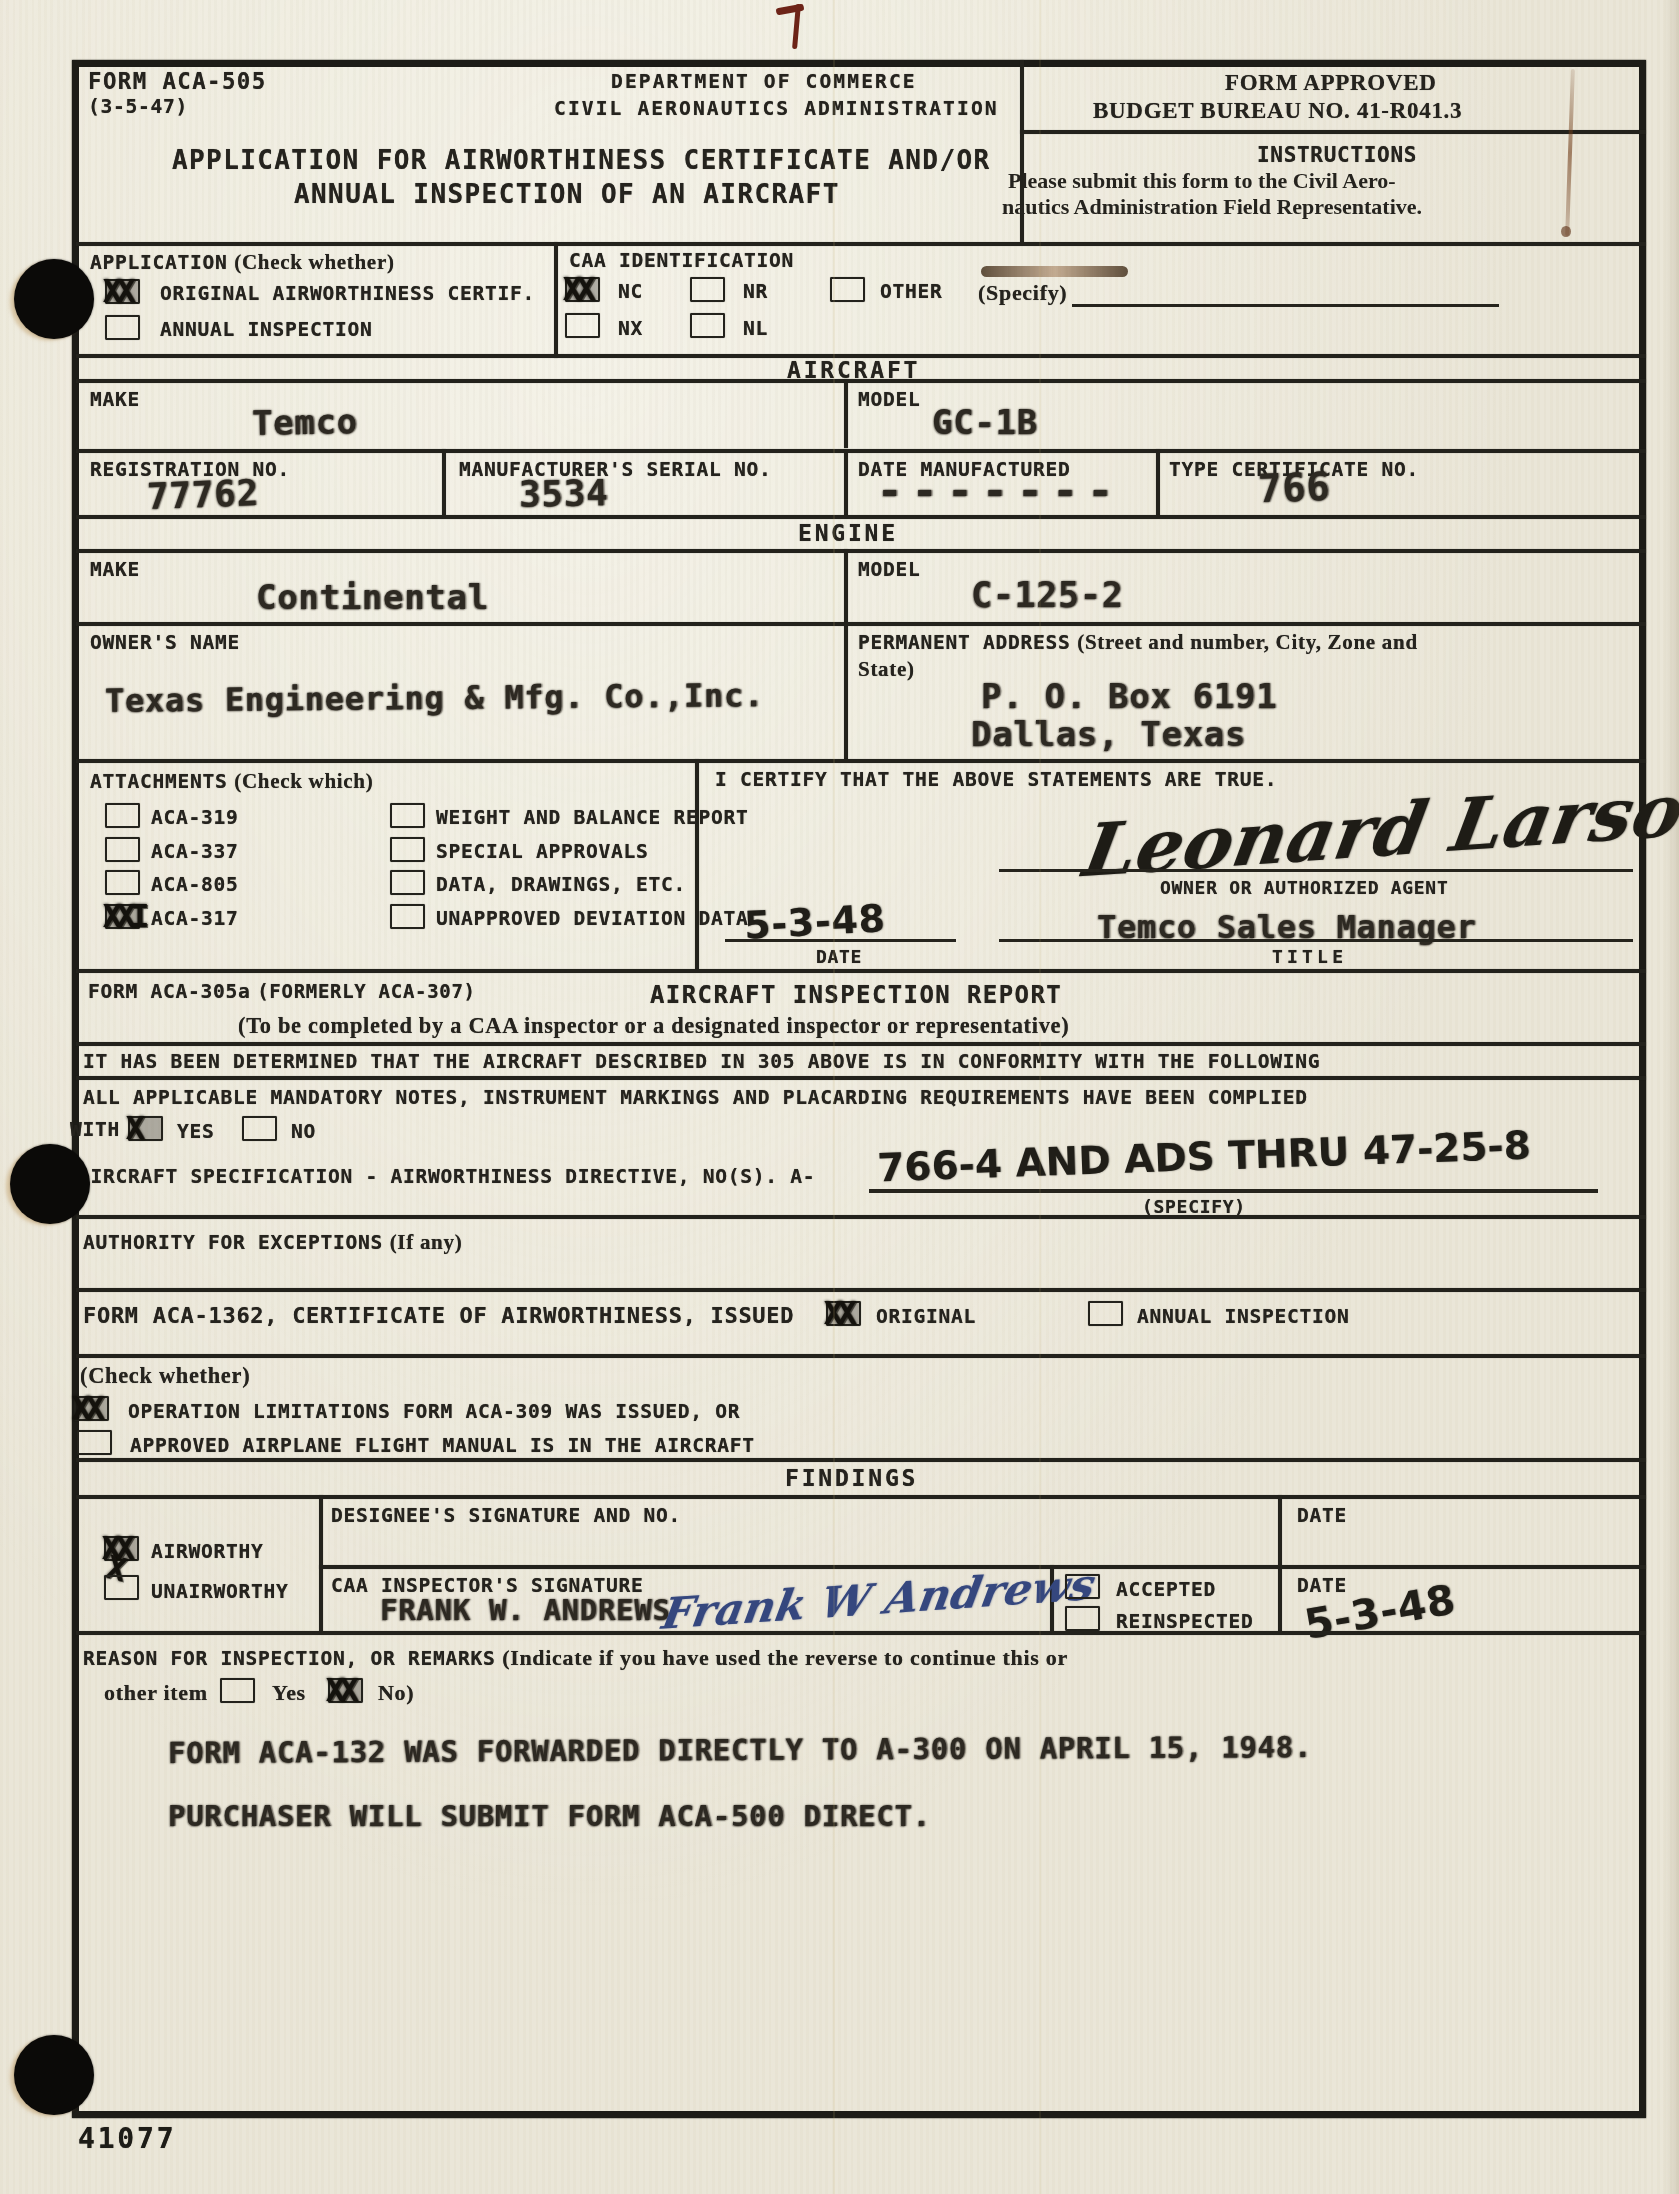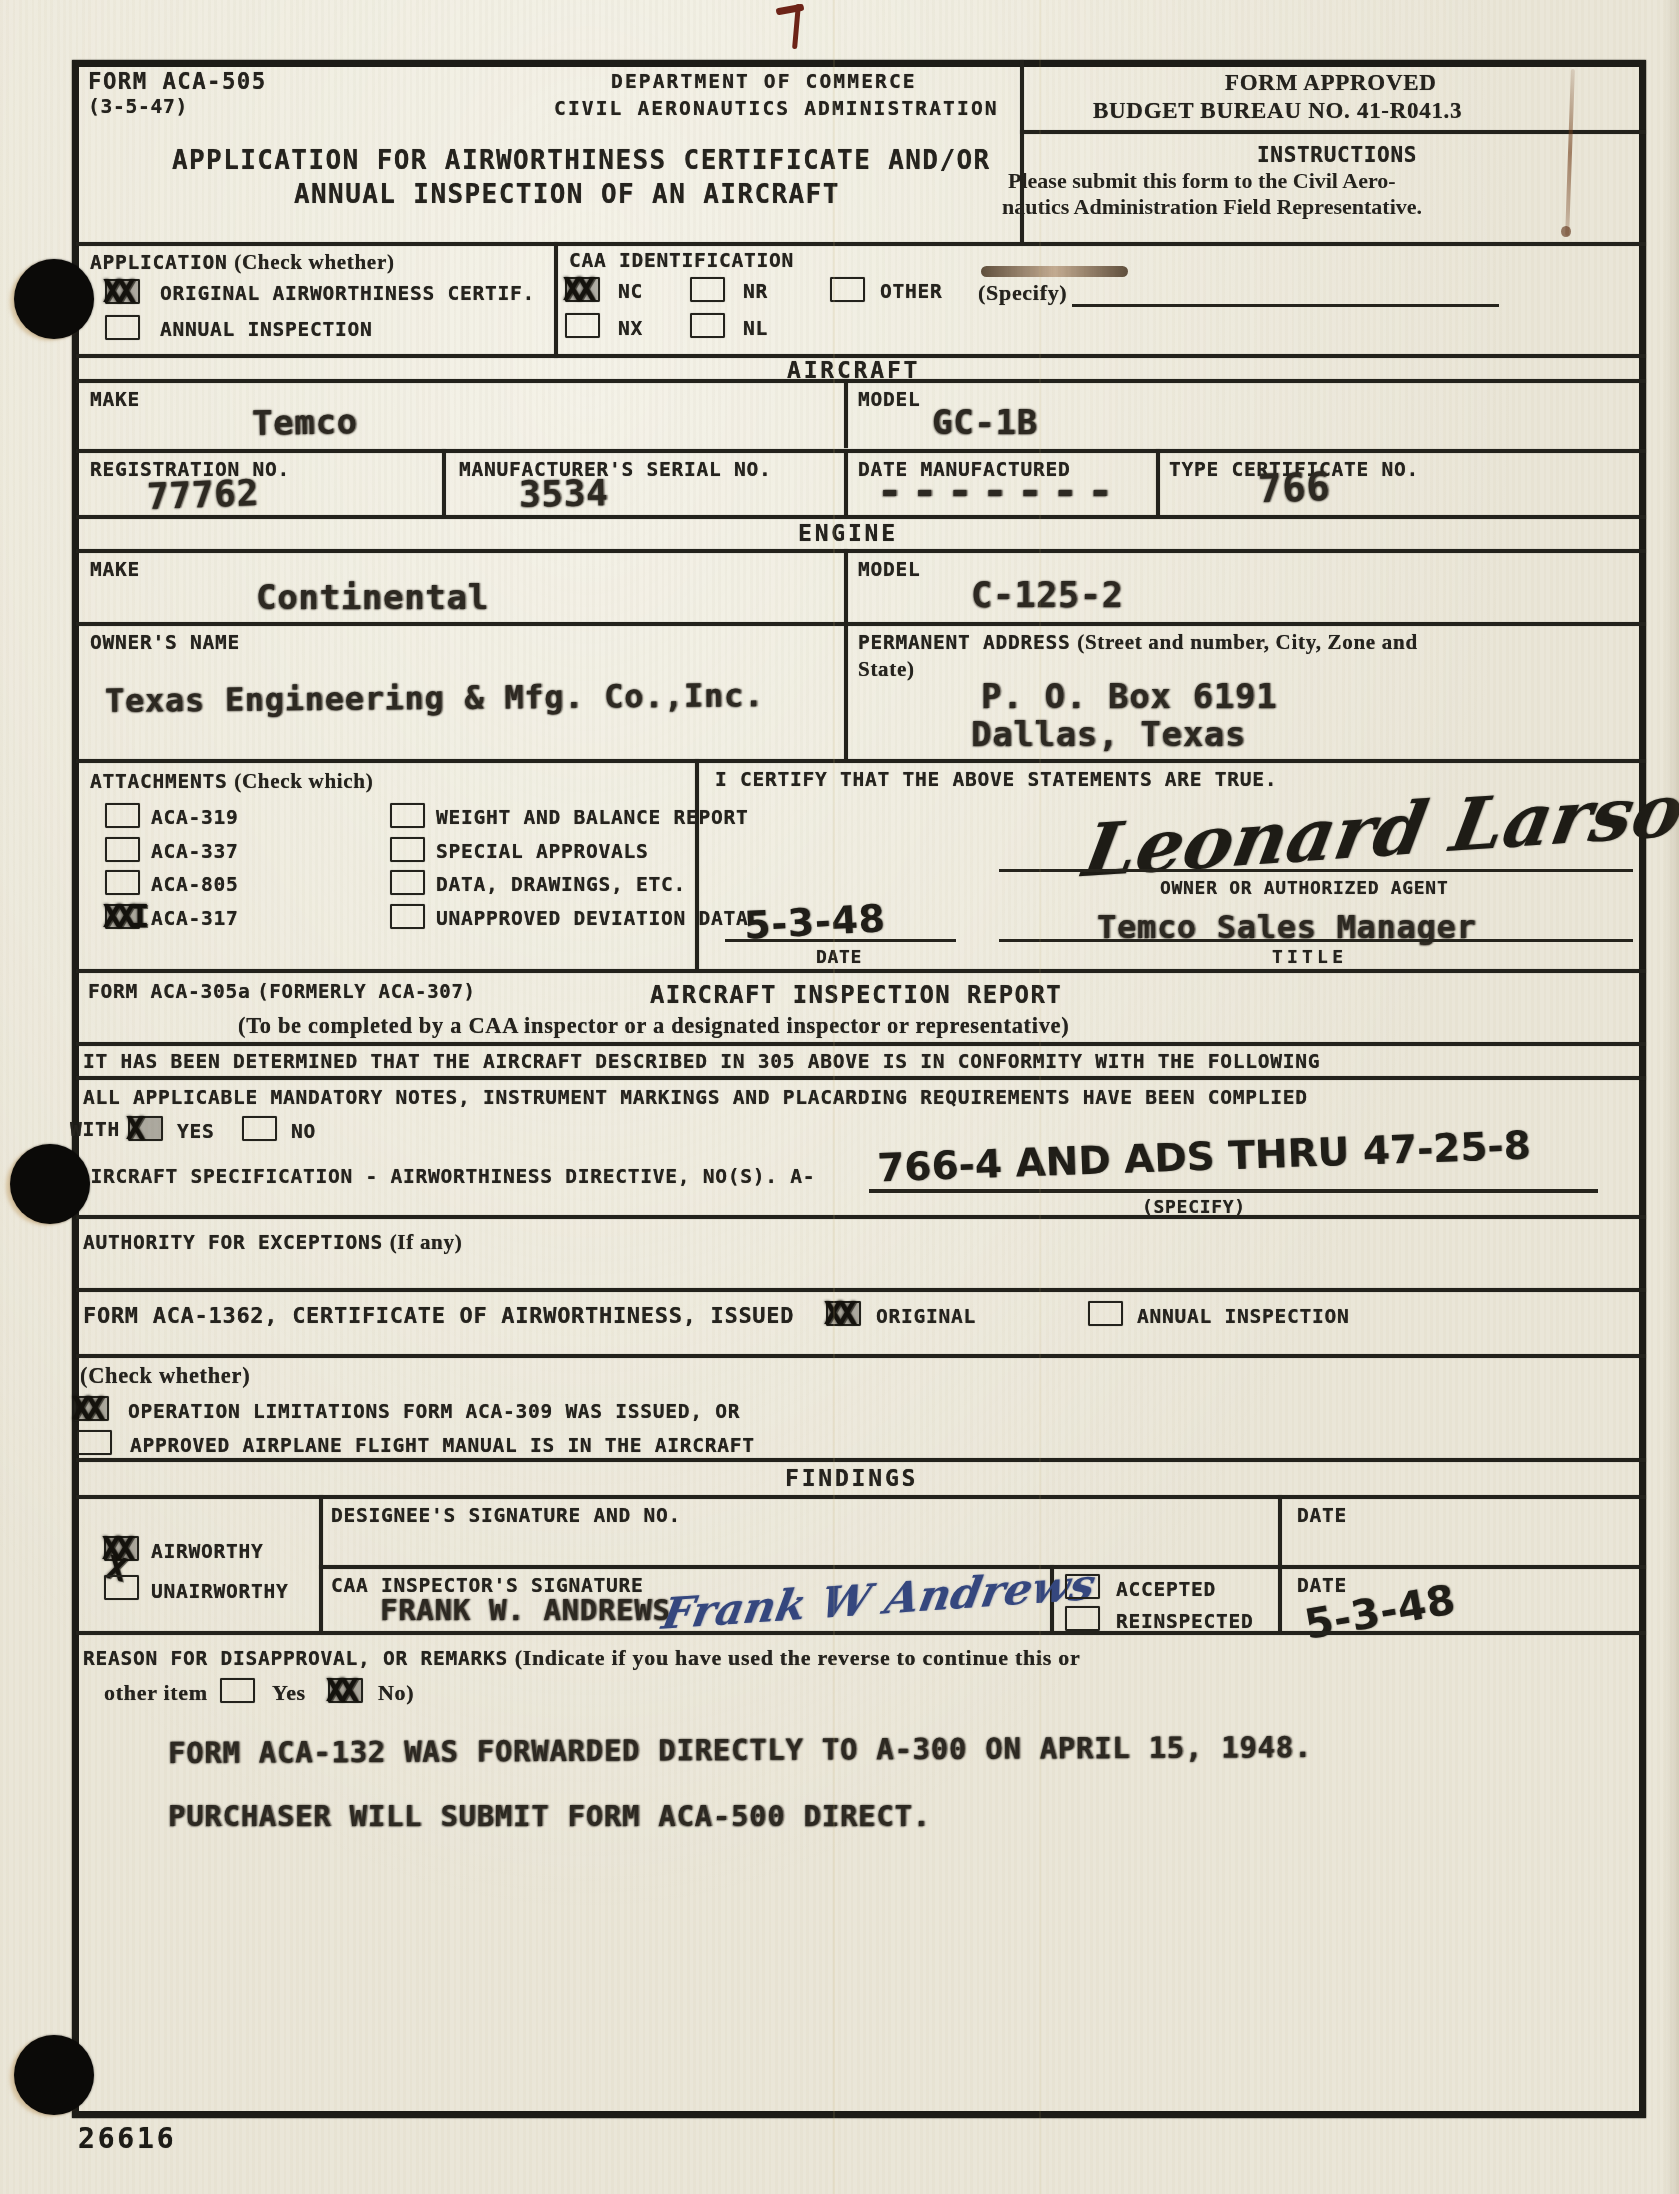--- a/index.html
+++ b/index.html
@@ -247,36 +247,36 @@
 <div class="abs script blue" style="left:666px;top:1574px;font-size:43px;">Frank W Andrews</div>
 <div class="cb" style="left:1065px;top:1574px;"></div>
 <div class="abs lbl" style="left:1116px;top:1578px;">ACCEPTED</div>
 <div class="cb" style="left:1065px;top:1606px;"></div>
 <div class="abs lbl" style="left:1116px;top:1610px;">REINSPECTED</div>
 <div class="abs lbl" style="left:1297px;top:1574px;">DATE</div>
 <div class="abs hand" style="left:1304px;top:1592px;font-size:41px;transform:rotate(-10deg);">5-3-48</div>
 <div class="hl" style="left:76px;top:1631px;width:1570px;"></div>
 
 <div class="abs" style="left:83px;top:1644px;">
-  <span class="lbl">REASON FOR DISAPPROVAL, OR REMARKS</span>
+  <span class="lbl">REASON FOR INSPECTION, OR REMARKS</span>
   <span class="lbl itb" style="font-size:22px;">(Indicate if you have used the reverse to continue this or</span>
 </div>
 <div class="abs lbl itb" style="left:80px;top:1679px;font-size:22px;padding-left:24px;">other item</div>
 <div class="cb" style="left:220px;top:1678px;"></div>
 <div class="abs lbl itb" style="left:272px;top:1679px;font-size:22px;">Yes</div>
 <div class="cb heavy" style="left:328px;top:1678px;">
     <span class="x">XX</span>
   </div>
 <div class="abs lbl itb" style="left:378px;top:1679px;font-size:22px;">No)</div>
 
 <div class="abs typed" style="left:168px;top:1735px;font-size:29px;transform:rotate(-0.3deg);">FORM ACA-132 WAS FORWARDED DIRECTLY TO A-300 ON APRIL 15, 1948.</div>
 <div class="abs typed" style="left:168px;top:1801px;font-size:29px;">PURCHASER WILL SUBMIT FORM ACA-500 DIRECT.</div>
 
 <div class="punch" style="left:14px;top:259px;"></div>
 <div class="punch" style="left:9.8px;top:1144px;"></div>
 <div class="punch" style="left:14px;top:2035px;"></div>
 
-<div class="abs" style="left:78px;top:2122px;font:700 28px 'DejaVu Sans Mono', monospace;letter-spacing:2.8px;color:#1d1c17;text-shadow:0 0 0.7px rgba(30,28,22,.8);">26616</div>
+<div class="abs" style="left:78px;top:2122px;font:700 28px 'DejaVu Sans Mono', monospace;letter-spacing:2.8px;color:#1d1c17;text-shadow:0 0 0.7px rgba(30,28,22,.8);">41077</div>
 
 <div class="smudge" style="left:833px;top:0;width:2.1px;height:2194px;background:rgba(200,175,110,.14);"></div>
 <div class="smudge" style="left:1039px;top:0;width:2.1px;height:2194px;background:rgba(200,175,110,.10);"></div>
 <div class="smudge" style="right:0;top:0;width:17px;height:2194px;background:linear-gradient(90deg, rgba(0,0,0,0), rgba(120,105,70,.18));"></div>
 
 
 </body></html>

